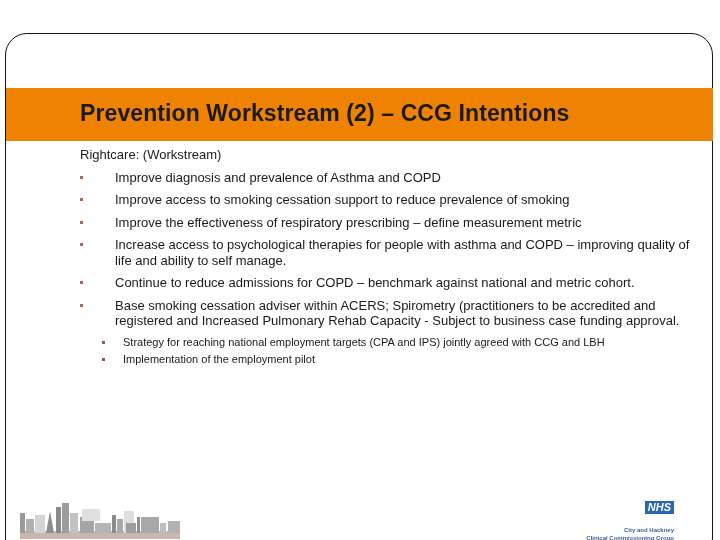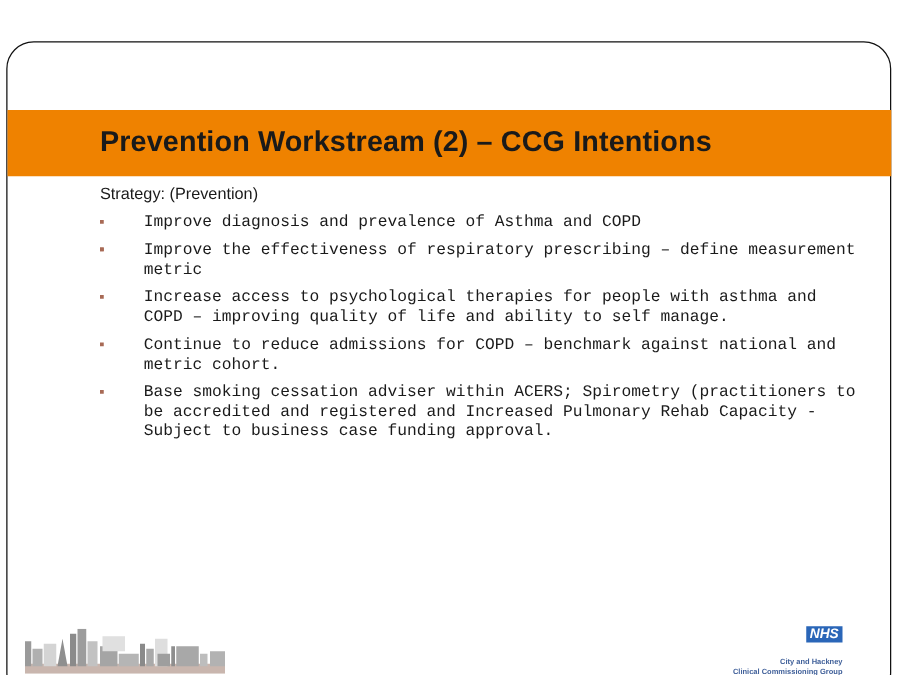--- a/index.html
+++ b/index.html
@@ -58,21 +58,20 @@
     .para {
       margin: 0;
       padding: 0;
     }
     .para.rightcare { margin-bottom: 7px; }
     .para.heading { margin-bottom: 6px; }
     ul.bullets {
       list-style: none;
       margin: 0;
       padding: 0;
-      font-family: Liberation Mono, monospace;
     }
     ul.bullets li {
       position: relative;
       padding-left: 35px;
       margin-bottom: 7px;
     }
     ul.bullets li .bullet {
       position: absolute;
       left: 0px;
       top: 6px;
@@ -141,48 +140,59 @@
 </head>
 <body>
 
 <div class="slide">
   <div class="frame"></div>
 
   <div class="title-band"></div>
   <div class="title">Prevention Workstream (2) – CCG Intentions</div>
 
   <div class="content">
-    <p class="para rightcare">Strategy: (Prevention)</p>
+    <p class="para rightcare">Rightcare: (Workstream)</p>
 
     <ul class="bullets">
       <li>
         <span class="bullet"></span>
         <span>Improve diagnosis and prevalence of Asthma and COPD</span>
       </li>
       <li>
         <span class="bullet"></span>
+        <span>Improve access to smoking cessation support to reduce prevalence of smoking</span>
       </li>
       <li>
         <span class="bullet"></span>
         <span>Improve the effectiveness of respiratory prescribing – define measurement metric</span>
       </li>
       <li>
         <span class="bullet"></span>
         <span>Increase access to psychological therapies for people with asthma and COPD – improving quality of life and ability to self manage.</span>
       </li>
       <li>
         <span class="bullet"></span>
         <span>Continue to reduce admissions for COPD – benchmark against national and metric cohort.</span>
       </li>
       <li>
         <span class="bullet"></span>
         <span>Base smoking cessation adviser within ACERS; Spirometry (practitioners to be accredited and registered and Increased Pulmonary Rehab Capacity -  Subject to business case funding approval.</span>
       </li>
     </ul>
 
+    <ul class="mh-bullets">
+      <li>
+        <span class="bullet"></span>
+        <span>Strategy for reaching national employment targets (CPA and IPS) jointly agreed with CCG and LBH</span>
+      </li>
+      <li>
+        <span class="bullet"></span>
+        <span>Implementation of the employment pilot</span>
+      </li>
+    </ul>
   </div>
 
   <svg class="skyline" viewBox="0 0 160 36" xmlns="http://www.w3.org/2000/svg">
     <rect x="0" y="28" width="160" height="8" fill="#c9b6ae"></rect>
     <rect x="0" y="10" width="5" height="20" fill="#9a9a9a"></rect>
     <rect x="6" y="16" width="8" height="14" fill="#b0b0b0"></rect>
     <rect x="15" y="12" width="10" height="18" fill="#d4d4d4"></rect>
     <polygon points="26,30 30,8 34,30" fill="#8f8f8f"></polygon>
     <rect x="36" y="4" width="5" height="26" fill="#8a8a8a"></rect>
     <rect x="42" y="0" width="7" height="30" fill="#9c9c9c"></rect>

